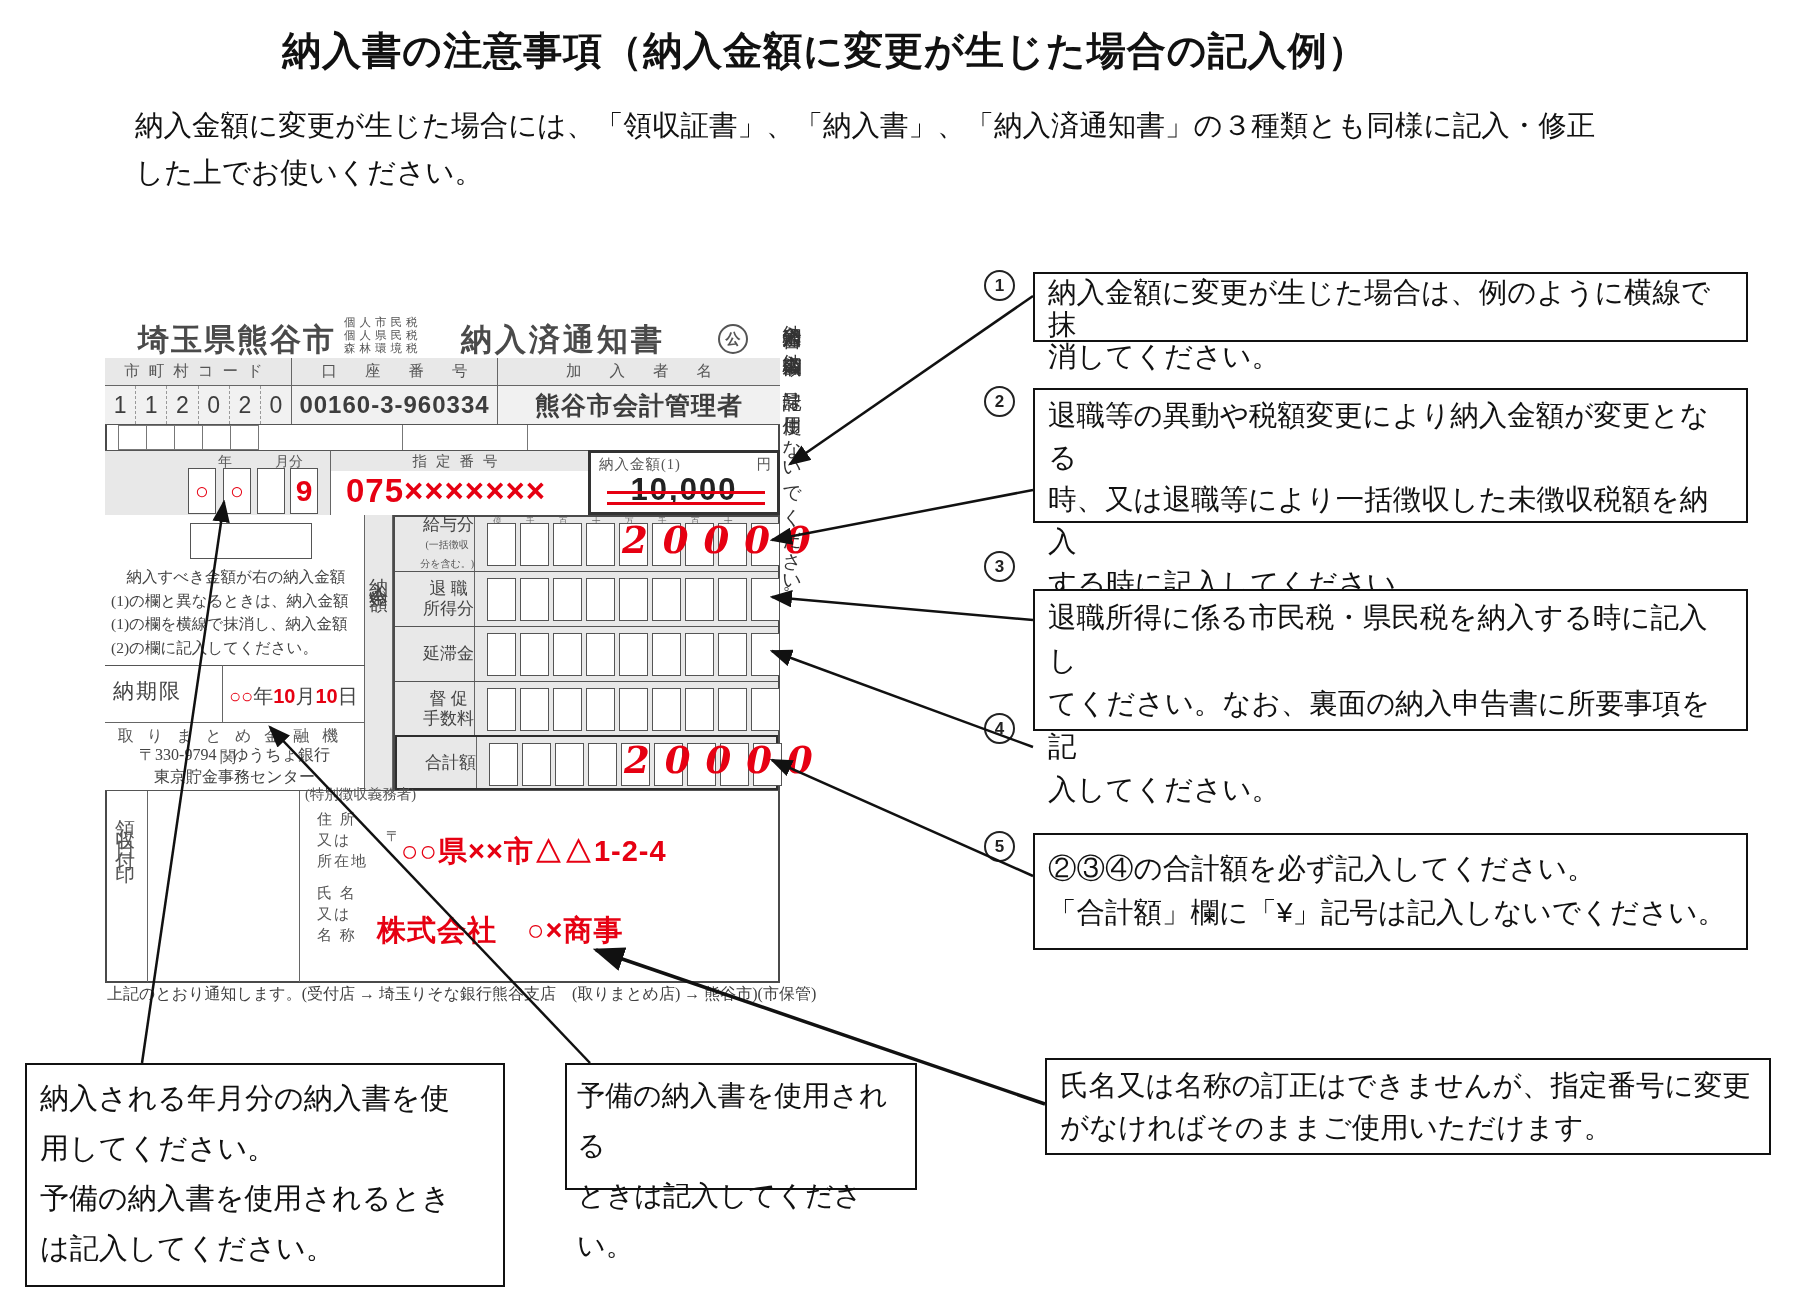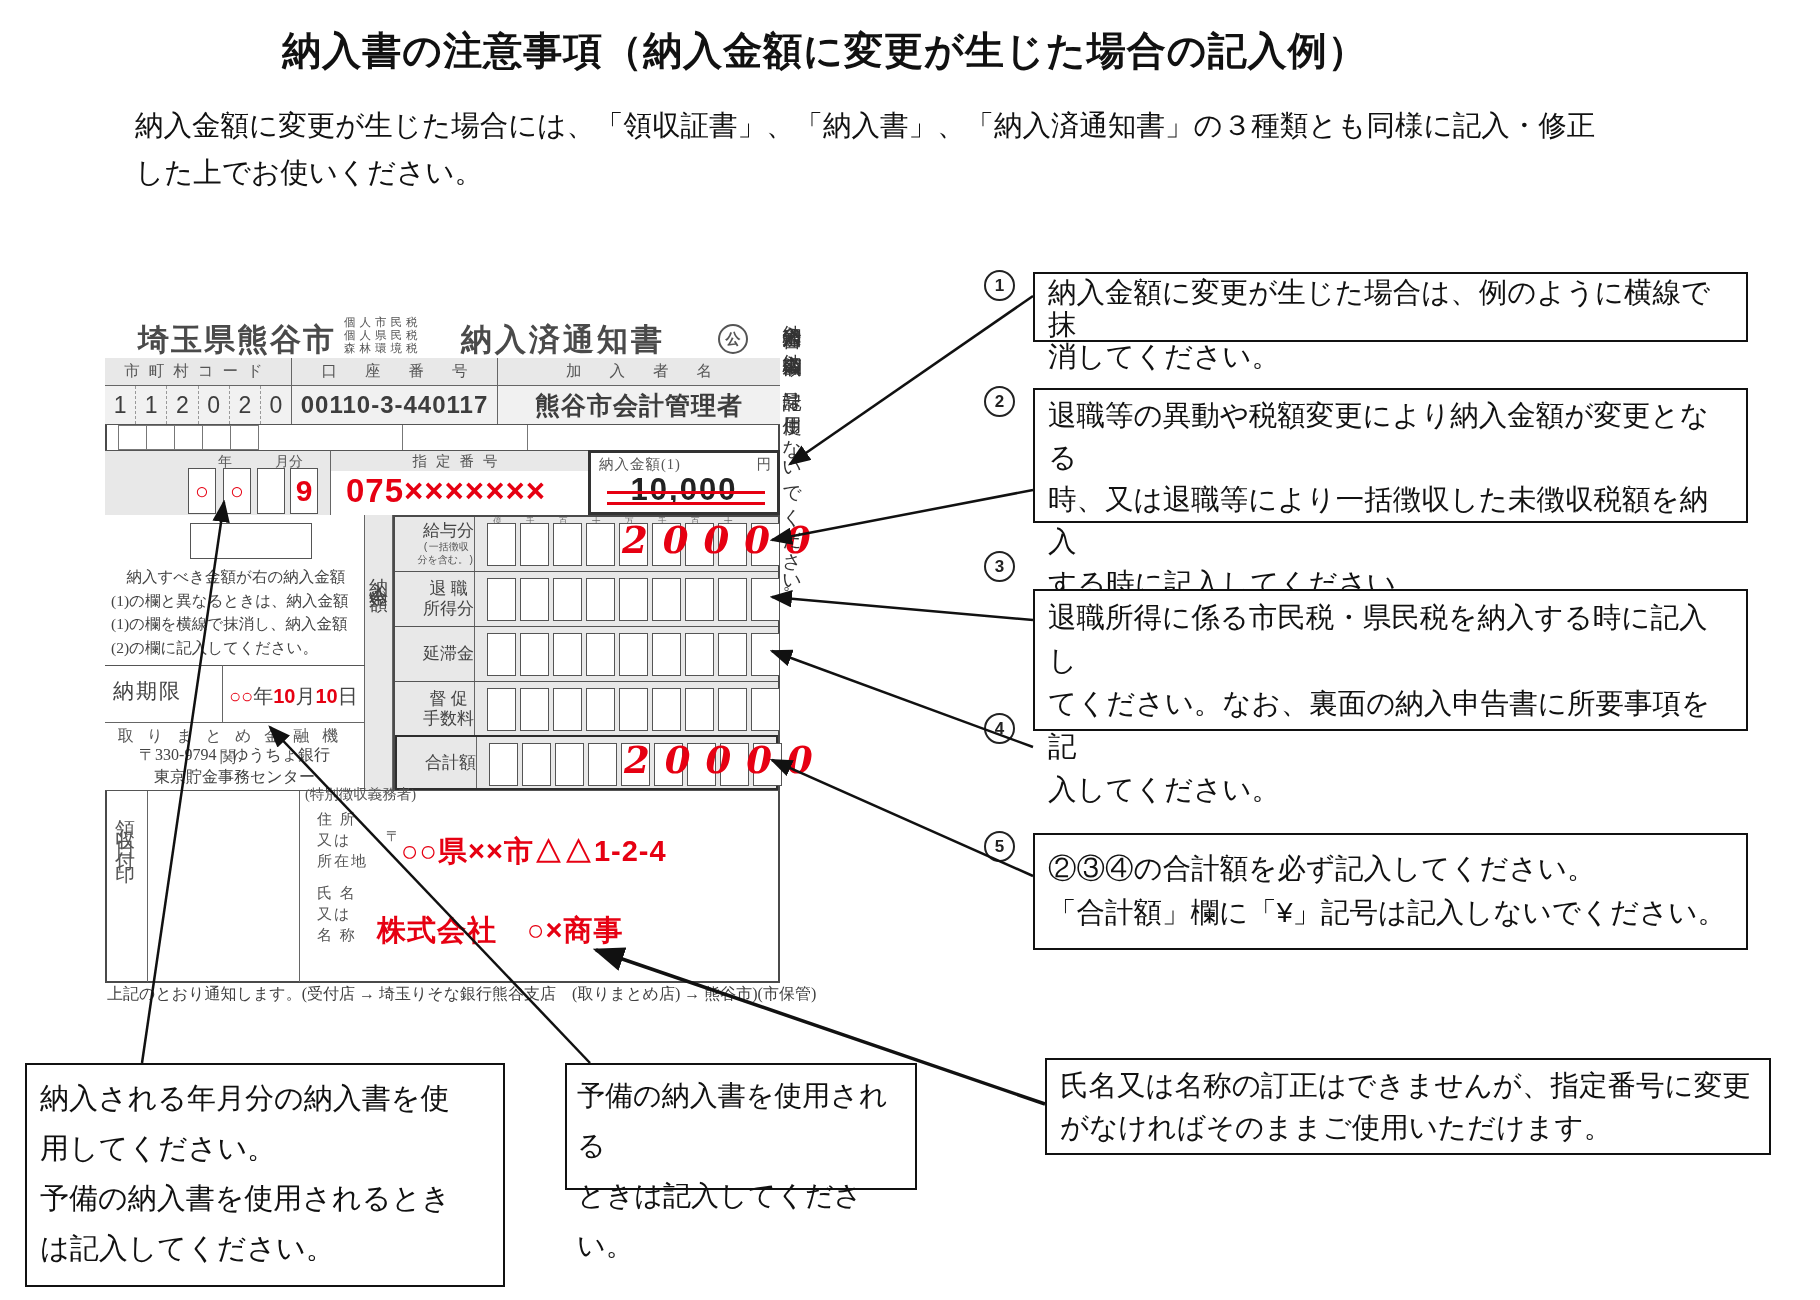--- a/index.html
+++ b/index.html
@@ -66,21 +66,21 @@
   .toril2{position:absolute;left:0;top:252px;width:100%;text-align:center;font-size:16px;color:#444;}
   .strip{position:absolute;left:260px;top:0;width:28px;height:275px;background:#e8e8e8;border-right:1px solid #666;
          box-sizing:border-box;display:flex;flex-direction:column;align-items:center;padding-top:48px;}
   .strip .vt{writing-mode:vertical-rl;font-size:19px;color:#444;letter-spacing:5px;}
   .strip .s2{font-size:14px;color:#444;margin-top:6px;}
   .rowsarea{position:absolute;left:288px;top:0;width:387px;height:275px;background:#e8e8e8;border:2px solid #4a4a4a;box-sizing:border-box;}
   .mrow{position:absolute;left:0;width:383px;height:55px;border-bottom:1.4px solid #555;box-sizing:border-box;}
   .mrow.total{border:2.5px solid #2d2d2d;height:55px;}
   .mlabel{position:absolute;left:0;top:0;width:80px;height:100%;border-right:1px solid #666;box-sizing:border-box;
           display:flex;flex-direction:column;align-items:flex-end;justify-content:center;font-size:17px;color:#444;line-height:20px;text-align:center;}
-  .msub{font-size:10px;line-height:13px;color:#555;font-family:Liberation Mono, monospace;}
+  .msub{font-size:10px;line-height:19px;color:#555;}
   .dboxes{position:absolute;left:92px;top:6px;width:293px;height:43px;display:flex;gap:4px;}
   .dbox{width:29px;height:43px;background:#fff;border:1.3px solid #555;box-sizing:border-box;}
   .places{position:absolute;left:98px;top:-1px;font-size:8.5px;letter-spacing:24.5px;color:#666;}
   .mval{position:absolute;left:227px;top:1px;font-size:37px;font-style:italic;font-weight:bold;color:#e60012;
         letter-spacing:15px;font-family:"DejaVu Serif",serif;}
   .bottomsec{left:0;top:473px;width:675px;height:193px;border-top:1.5px solid #555;box-sizing:border-box;}
   .stamp{position:absolute;left:0;top:0;width:195px;height:191px;border-right:1px solid #666;box-sizing:border-box;}
   .stamp .lcell{position:absolute;left:0;top:0;width:43px;height:100%;border-right:1px solid #666;box-sizing:border-box;
                 display:flex;justify-content:center;padding-top:12px;}
   .stamp .vtx{writing-mode:vertical-rl;font-size:20px;color:#555;letter-spacing:11px;}
@@ -134,21 +134,21 @@
 
     <div class="abs vals">
       <div class="v-a">
         <span>1</span>
         <span>1</span>
         <span>2</span>
         <span>0</span>
         <span>2</span>
         <span>0</span>
       </div>
-      <div class="v-b">00110-3-440117</div>
+      <div class="v-b">00160-3-960334</div>
       <div class="v-c">熊谷市会計管理者</div>
     </div>
 
     <div class="abs smallcell" style="left:13px"></div>
     <div class="abs smallcell" style="left:41px"></div>
     <div class="abs smallcell" style="left:69px"></div>
     <div class="abs smallcell" style="left:97px"></div>
     <div class="abs smallcell" style="left:125px"></div>
     <div class="abs tick" style="left:297px"></div>
     <div class="abs tick" style="left:422px"></div>

